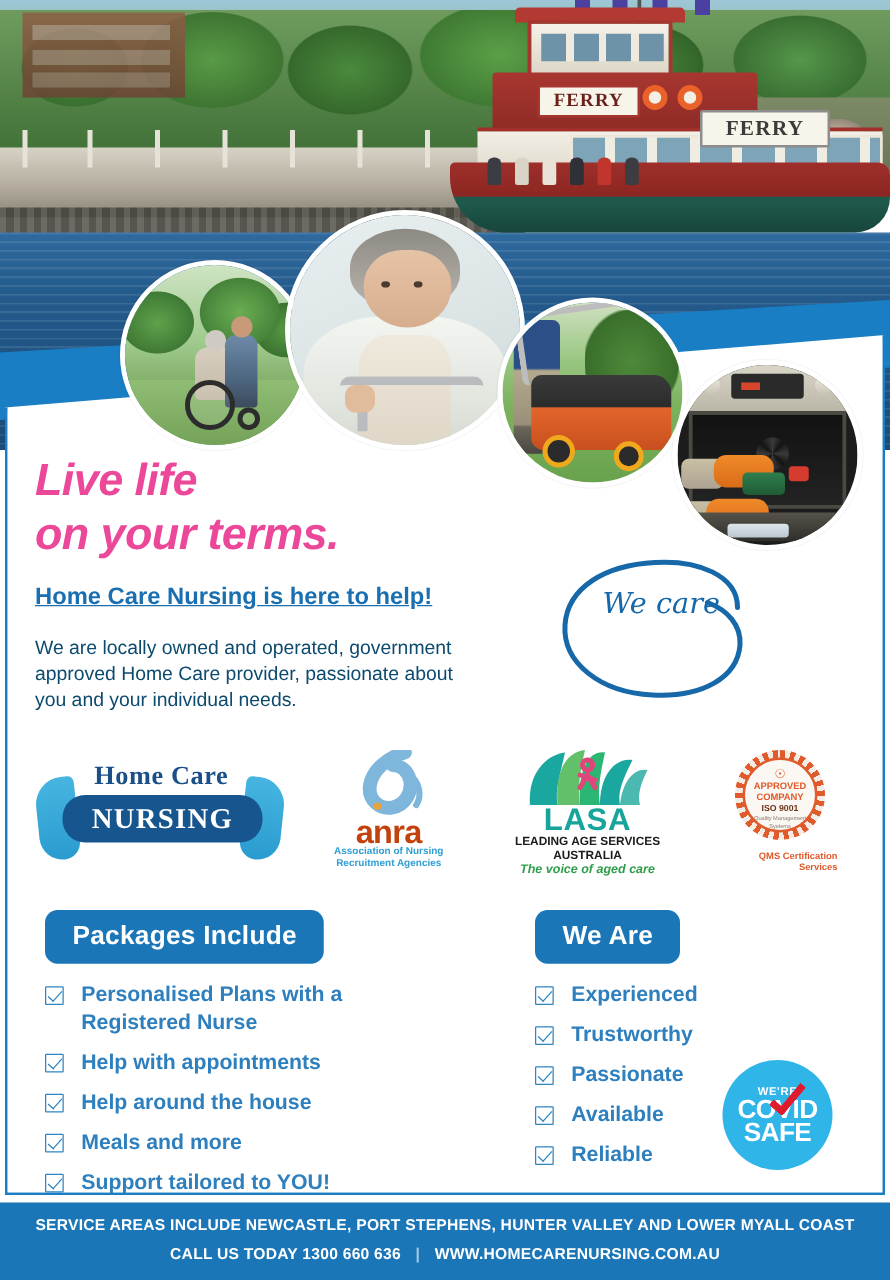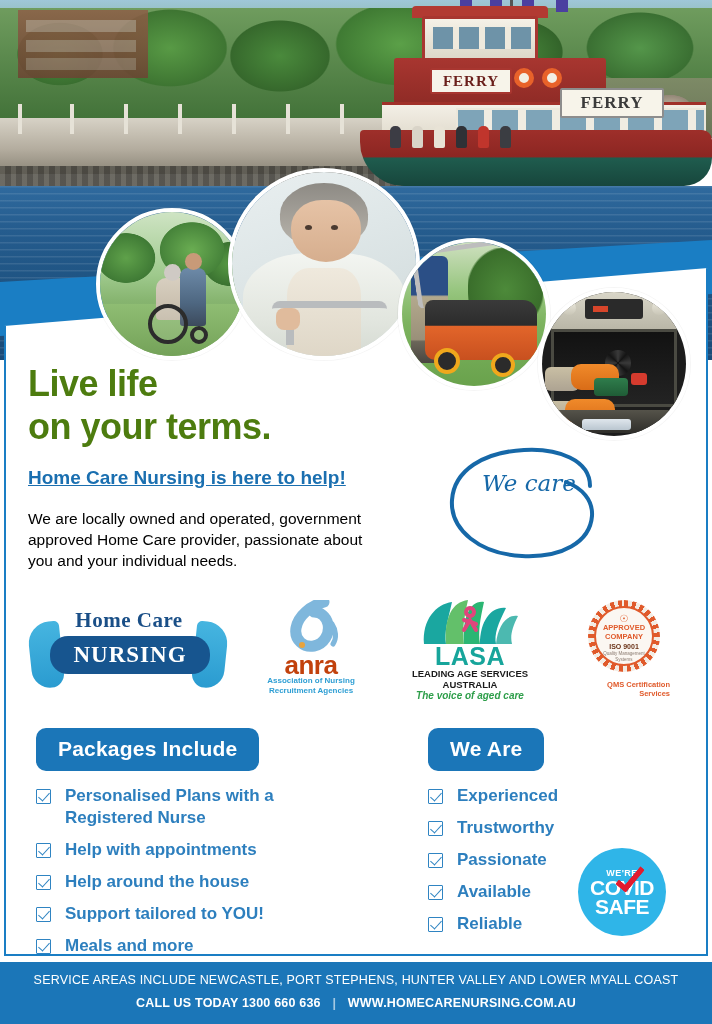--- a/index.html
+++ b/index.html
@@ -240,30 +240,31 @@
   .oven-door { position:absolute; left:4%; bottom:2%; width:92%; height:16%;
     background: linear-gradient(180deg, #55534a 0%, #2f2e2a 100%); }
   .cloth { position:absolute; left:28%; bottom:4%; width:34%; height:8%;
     background: linear-gradient(180deg,#dfe6ec 0%, #bac6d0 100%); border-radius:3px; }
 
   
   .content { position: absolute; left: 0; top: 0; width: 712px; height: 1024px; z-index: 10; }
 
   .headline {
     position: absolute; left: 28px; top: 362px; width: 420px;
-    color: #4d7c0f; font-size: 36px; font-weight: bold; line-height: 43px;
+    color: #ec4899; font-size: 36px; font-weight: bold; line-height: 43px;
     letter-spacing: -0.5px;
+    font-style: italic;
   }
   .subhead {
     position: absolute; left: 28px; top: 465px; width: 420px;
     color: #1a6fb0; font-size: 19px; font-weight: bold; line-height: 26px; text-decoration: underline;
   }
   .bodytext {
     position: absolute; left: 28px; top: 508px; width: 340px;
-    color: #000000; font-size: 15.5px; font-weight: normal; line-height: 21px;
+    color: #0c4a6e; font-size: 15.5px; font-weight: normal; line-height: 21px;
   }
 
   
   .care-badge { position: absolute; left: 440px; top: 444px; width: 170px; height: 130px; }
   .care-text {
     position: absolute; left: 24px; top: 26px; width: 130px;
     color: #1668a8; font-family: "DejaVu Serif", serif; font-style: italic;
     font-size: 23px; line-height: 27px; text-align: center; font-weight: normal;
   }
 
@@ -373,21 +374,21 @@
     border: solid #e11b2e; border-width: 0 6px 6px 0;
     transform: rotate(40deg); border-radius: 2px;
   }
 
   
   .footer {
     position: absolute; left: 0; top: 962px; width: 712px; height: 62px;
     background: #1b76b8; color: #ffffff; text-align: center;
   }
   .footer-line1 {
-    font-size: 12.5px; font-weight: normal; letter-spacing: .2px; padding-top: 11px;
+    font-size: 12.5px; font-weight: bold; letter-spacing: .2px; padding-top: 11px;
   }
   .footer-line2 {
     font-size: 12.5px; font-weight: bold; letter-spacing: .2px; padding-top: 9px;
   }
   .footer-sep { opacity: .6; padding: 0 8px; }
 </style>
 </head>
 <body>
 
 <div class="flyer">
@@ -590,25 +591,25 @@
         <div class="list-item">
           <span class="cbx"></span>
           <span class="li-text">Help with appointments</span>
         </div>
         <div class="list-item">
           <span class="cbx"></span>
           <span class="li-text">Help around the house</span>
         </div>
         <div class="list-item">
           <span class="cbx"></span>
+          <span class="li-text">Meals and more</span>
+        </div>
+        <div class="list-item">
+          <span class="cbx"></span>
           <span class="li-text">Support tailored to YOU!</span>
-        </div>
-        <div class="list-item">
-          <span class="cbx"></span>
-          <span class="li-text">Meals and more</span>
         </div>
       </div>
     </div>
 
     <div class="col-right">
       <div class="pill-head">We Are</div>
       <div class="list">
         <div class="list-item">
           <span class="cbx"></span>
           <span class="li-text">Experienced</span>

